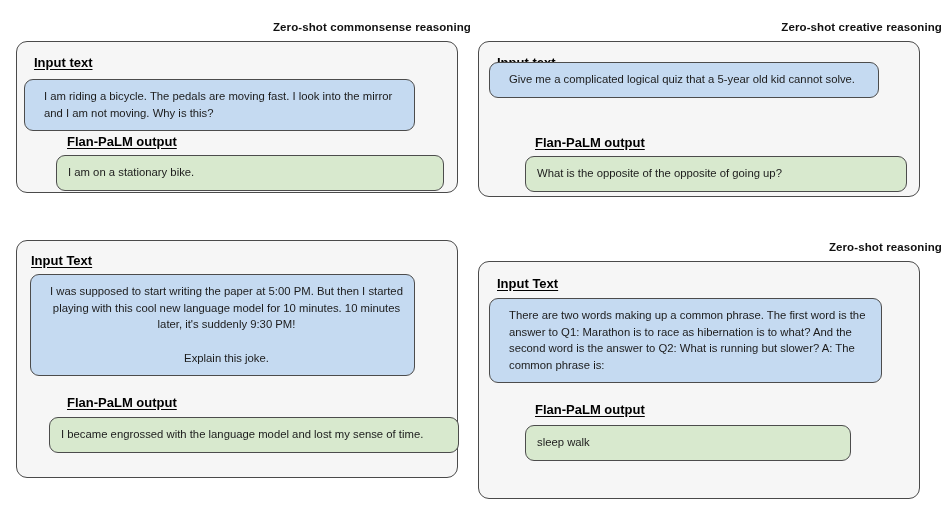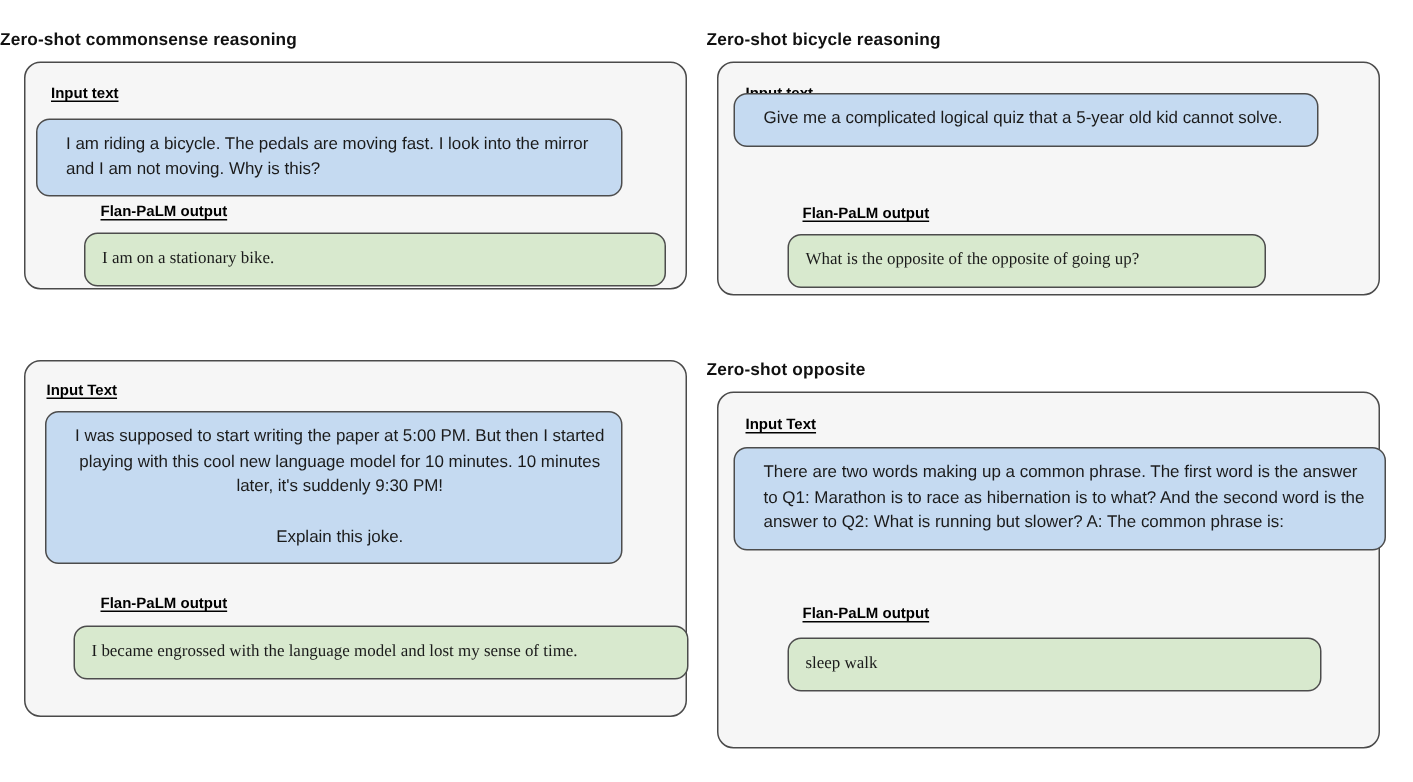--- a/index.html
+++ b/index.html
@@ -20,40 +20,40 @@
     width: 942px;
     height: 521px;
   }
 
   .panel {
     position: absolute;
     box-sizing: border-box;
   }
 
   .panel-title {
-    text-align: left;
+    text-align: right;
     font-size: 11.5px;
     font-weight: bold;
     color: #111111;
     letter-spacing: 0.1px;
     line-height: 14px;
-    margin: 0 0 7px 0;
+    margin: 0 0 7px 12px;
     white-space: nowrap;
   }
 
   .card {
     box-sizing: border-box;
     background: #f6f6f6;
     border: 1.3px solid #4a4a4a;
     border-radius: 11px;
     position: relative;
   }
 
   .section-label {
-    font-size: 10px;
+    font-size: 13px;
     font-weight: bold;
     color: #000000;
     text-decoration: underline;
     text-underline-offset: 2px;
     display: inline-block;
     line-height: 13px;
     white-space: nowrap;
   }
 
   .bubble {
@@ -68,21 +68,20 @@
 
   .bubble.input {
     background: #c5daf1;
     border: 1.2px solid #4c4c4c;
     padding-left: 19px;
   }
 
   .bubble.output {
     background: #d8e9ce;
     border: 1.2px solid #4c4c4c;
-    font-family: Liberation Serif, serif;
   }
 
   .bubble p {
     margin: 0;
   }
   .bubble p + p {
     margin-top: 17px;
   }
 
   
@@ -92,37 +91,37 @@
   #panel-a .b-input    { position: absolute; left: 7px;   top: 37px;  width: 391px; }
   #panel-a .lbl-output { position: absolute; left: 50px;  top: 93px; }
   #panel-a .b-output   { position: absolute; left: 39px;  top: 113px; width: 388px; }
 
   
   #panel-b { left: 471px; top: 20px; width: 471px; }
   #panel-b .card { margin: 0 22px 0 7px; height: 156px; }
   #panel-b .lbl-input  { position: absolute; left: 18px;  top: 14px; }
   #panel-b .b-input    { position: absolute; left: 10px;  top: 20px;  width: 390px; }
   #panel-b .lbl-output { position: absolute; left: 56px;  top: 94px; }
-  #panel-b .b-output   { position: absolute; left: 46px;  top: 114px; width: 319px; }
+  #panel-b .b-output   { position: absolute; left: 46px;  top: 114px; width: 382px; }
 
   
   #panel-c { left: 0px;  top: 240px; width: 471px; }
   #panel-c .card { margin: 0 13px 0 16px; height: 238px; }
   #panel-c .lbl-input  { position: absolute; left: 14px;  top: 13px; }
   #panel-c .b-input    { position: absolute; left: 13px;  top: 33px;  width: 385px; text-align: center; }
   #panel-c .lbl-output { position: absolute; left: 50px;  top: 155px; }
   #panel-c .b-output   { position: absolute; left: 32px;  top: 176px; width: 410px; }
 
   
   #panel-d { left: 471px; top: 240px; width: 471px; }
   #panel-d .card { margin: 0 22px 0 7px; height: 238px; }
   #panel-d .lbl-input  { position: absolute; left: 18px;  top: 15px; }
-  #panel-d .b-input    { position: absolute; left: 10px;  top: 36px;  width: 435px; }
+  #panel-d .b-input    { position: absolute; left: 10px;  top: 36px;  width: 393px; }
   #panel-d .lbl-output { position: absolute; left: 56px;  top: 141px; }
-  #panel-d .b-output   { position: absolute; left: 46px;  top: 163px; width: 356px; }
+  #panel-d .b-output   { position: absolute; left: 46px;  top: 163px; width: 326px; }
 </style>
 </head>
 <body>
 
 <div id="grid">
 
   <div class="panel" id="panel-a">
     <div class="panel-title">Zero-shot commonsense reasoning</div>
     <div class="card">
       <span class="section-label lbl-input">Input text</span>
@@ -130,21 +129,21 @@
         <p>I am riding a bicycle. The pedals are moving fast. I look into the mirror and I am not moving. Why is this?</p>
       </div>
       <span class="section-label lbl-output">Flan-PaLM output</span>
       <div class="bubble output b-output">
         <p>I am on a stationary bike.</p>
       </div>
     </div>
   </div>
 
   <div class="panel" id="panel-b">
-    <div class="panel-title">Zero-shot bicycle reasoning</div>
+    <div class="panel-title">Zero-shot creative reasoning</div>
     <div class="card">
       <span class="section-label lbl-input">Input text</span>
       <div class="bubble input b-input">
         <p>Give me a complicated logical quiz that a 5-year old kid cannot solve.</p>
       </div>
       <span class="section-label lbl-output">Flan-PaLM output</span>
       <div class="bubble output b-output">
         <p>What is the opposite of the opposite of going up?</p>
       </div>
     </div>
@@ -158,21 +157,21 @@
         <p>Explain this joke.</p>
       </div>
       <span class="section-label lbl-output">Flan-PaLM output</span>
       <div class="bubble output b-output">
         <p>I became engrossed with the language model and lost my sense of time.</p>
       </div>
     </div>
   </div>
 
   <div class="panel" id="panel-d">
-    <div class="panel-title">Zero-shot opposite</div>
+    <div class="panel-title">Zero-shot reasoning</div>
     <div class="card">
       <span class="section-label lbl-input">Input Text</span>
       <div class="bubble input b-input">
         <p>There are two words making up a common phrase. The first word is the answer to Q1: Marathon is to race as hibernation is to what? And the second word is the answer to Q2: What is running but slower? A: The common phrase is:</p>
       </div>
       <span class="section-label lbl-output">Flan-PaLM output</span>
       <div class="bubble output b-output">
         <p>sleep walk</p>
       </div>
     </div>

